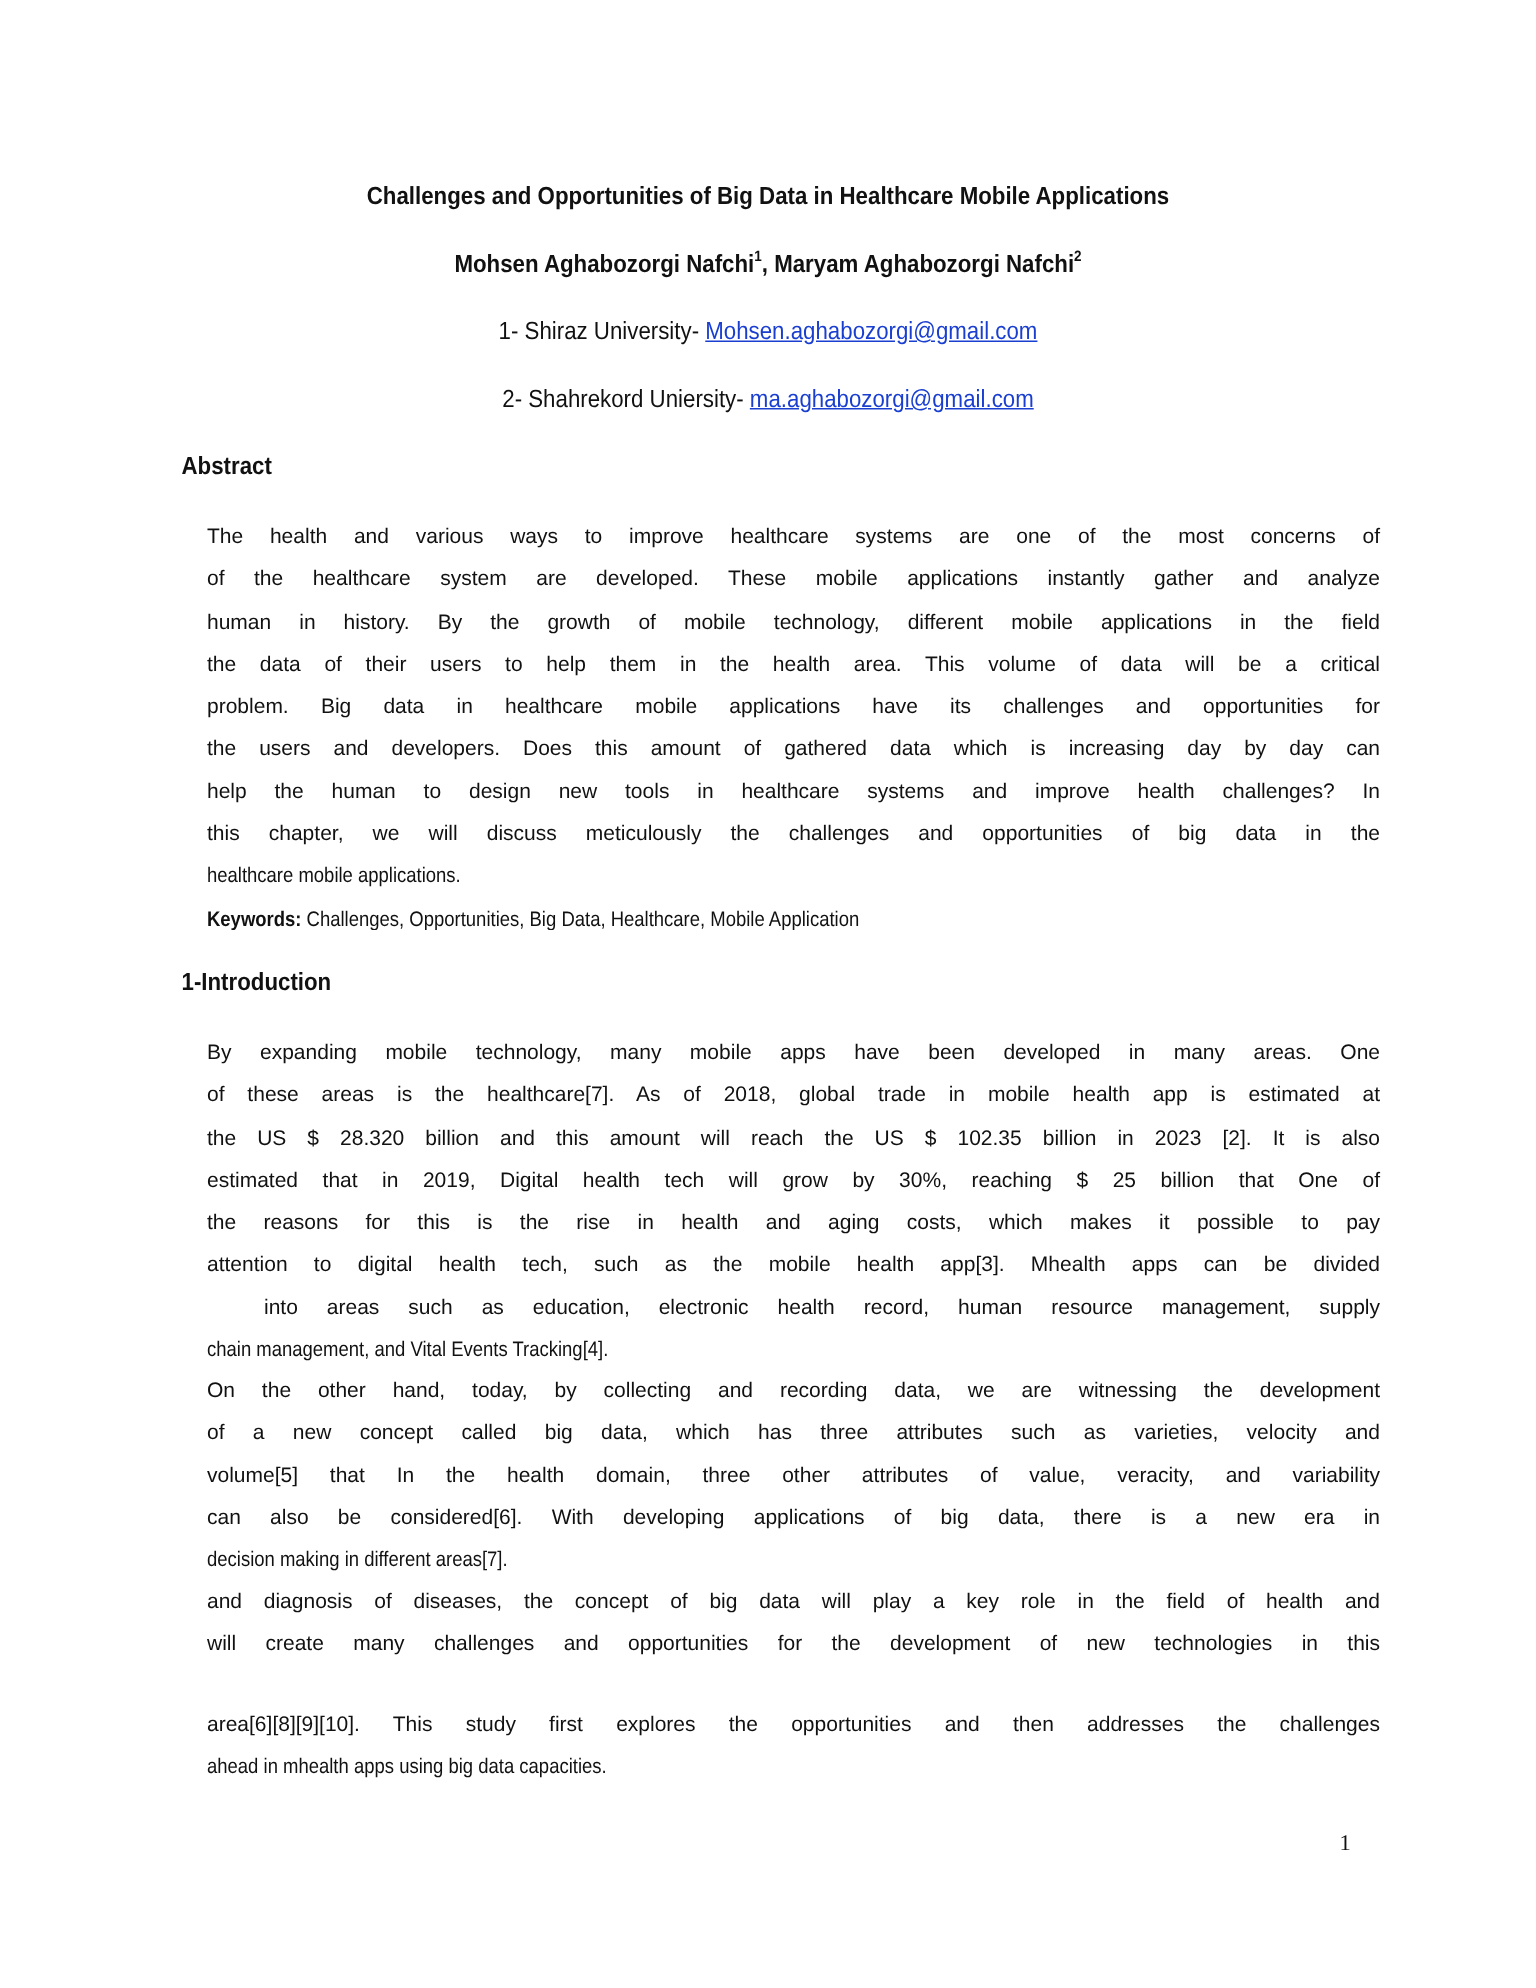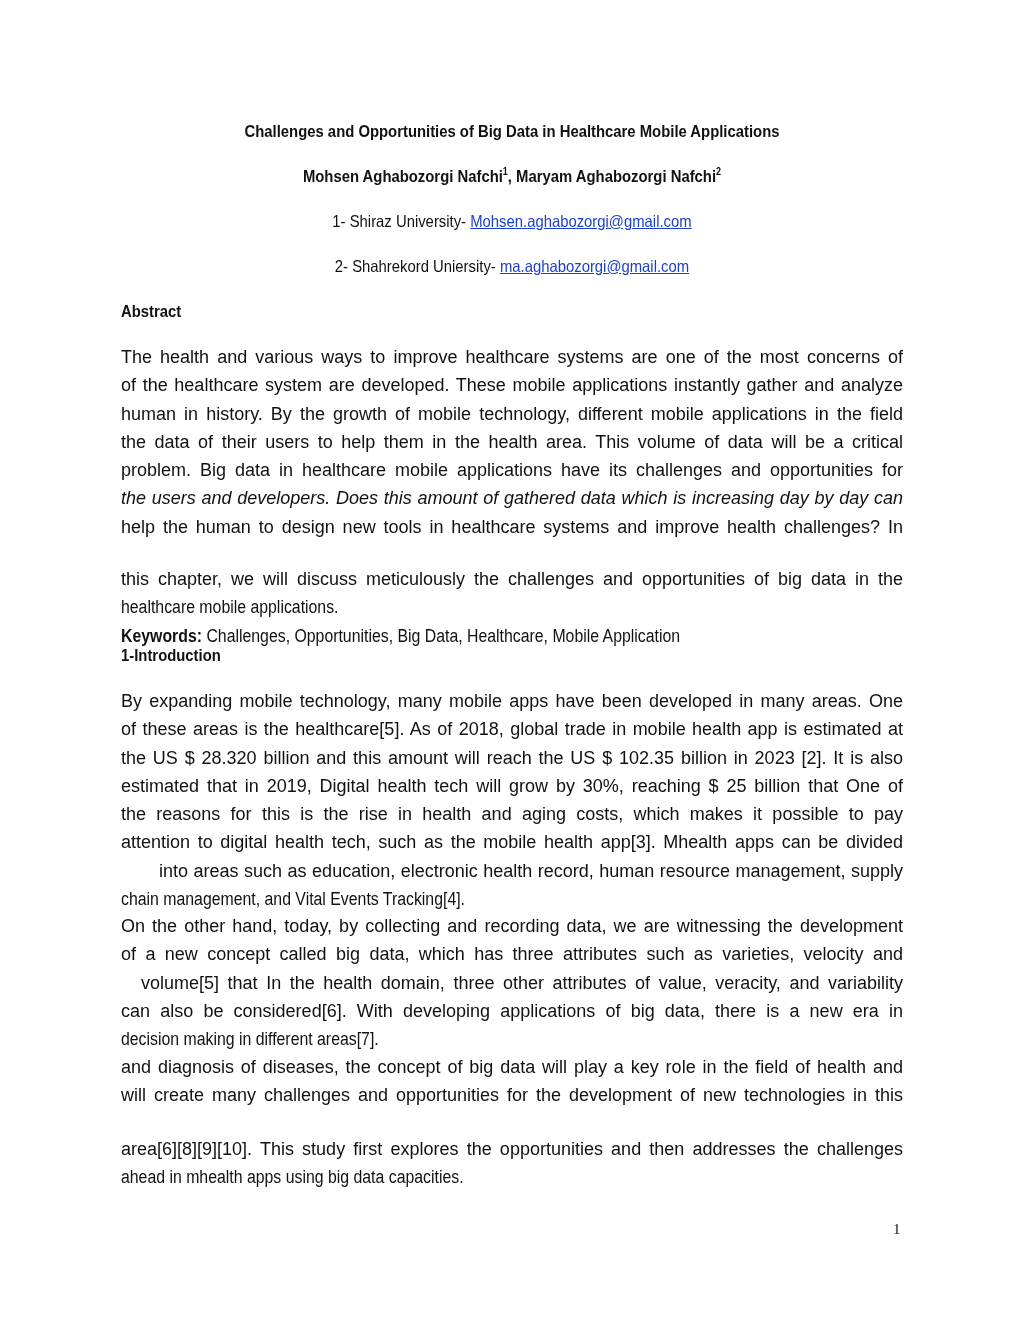--- a/index.html
+++ b/index.html
@@ -9,21 +9,21 @@
     .bold { font-weight: bold; }
     .title { top: 122px; transform: scaleX(0.9); }
     .authors { top: 167px; transform: scaleX(0.9); }
     .affil1 { top: 212px; transform: scaleX(0.9); }
     .affil2 { top: 257px; transform: scaleX(0.9); }
     sup { font-size: 10px; vertical-align: 7px; line-height: 0; }
     a.email { color: #1a3fd0; text-decoration: underline; }
     .heading { position: absolute; left: 121px; font-size: 16.5px; font-weight: bold; white-space: nowrap; transform: scaleX(0.9); transform-origin: left; }
     .abstract-heading { top: 302px; }
     .intro-heading { top: 646px; }
-    .para { position: absolute; left: 121px; width: 782px; font-size: 18px; line-height: 28.3px; }
+    .para { position: absolute; left: 138px; width: 782px; font-size: 14px; line-height: 28.3px; }
     .line { display: block; height: 28.3px; white-space: nowrap; overflow: visible; }
     .line.just { text-align: justify; text-align-last: justify; }
     .abstract { top: 343px; }
     .intro1 { top: 687px; }
     .intro2 { top: 912px; }
     .intro3 { top: 1053px; }
     .kw-label { font-weight: bold; }
     .page-number { position: absolute; left: 893px; top: 1221px; font-size: 15px; font-family: "Liberation Serif", serif; }
   </style>
 </head>
@@ -46,44 +46,44 @@
   </div>
 
   <div class="heading abstract-heading">Abstract</div>
 
   <div class="para abstract">
     <span class="line just" style="letter-spacing: 0px; font-stretch: condensed; transform: none;">The health and various ways to improve healthcare systems are one of the most concerns of</span>
     <span class="line just" style="letter-spacing: 0px; font-stretch: condensed; transform: none;">of the healthcare system are developed. These mobile applications instantly gather and analyze</span>
     <span class="line just" style="letter-spacing: 0px; font-stretch: condensed; transform: none;">human in history. By the growth of mobile technology, different mobile applications in the field</span>
     <span class="line just" style="letter-spacing: 0px; font-stretch: condensed; transform: none;">the data of their users to help them in the health area.  This volume of data will be a critical</span>
     <span class="line just" style="letter-spacing: 0px; font-stretch: condensed; transform: none;">problem. Big data in healthcare mobile applications have its challenges and opportunities for</span>
-    <span class="line just" style="letter-spacing: 0px; font-stretch: condensed; transform: none; font-style: italic;">the users and developers. Does this amount of gathered data which is increasing day by day can</span>
+    <span class="line just" style="letter-spacing: 0px; font-stretch: condensed; transform: none;">the users and developers. Does this amount of gathered data which is increasing day by day can</span>
     <span class="line just" style="letter-spacing: 0px; font-stretch: condensed; transform: none;">help the human to design new tools in healthcare systems and improve health challenges?   In</span>
-    <span class="line just" style="letter-spacing: 0px; font-stretch: condensed; transform: none; margin-top: 24px;">this chapter, we will discuss meticulously the challenges and opportunities of big data in the</span>
+    <span class="line just" style="letter-spacing: 0px; font-stretch: condensed; transform: none;">this chapter, we will discuss meticulously the challenges and opportunities of big data in the</span>
     <span class="line" style="display: block; transform-origin: left center; transform: scaleX(0.88);">healthcare mobile applications.</span>
     <span class="line" style="display: block; transform-origin: left center; transform: scaleX(0.88);"><span class="kw-label">Keywords:</span><span> Challenges, Opportunities, Big Data, Healthcare, Mobile Application</span></span>
   </div>
 
   <div class="heading intro-heading">1-Introduction</div>
 
   <div class="para intro1">
     <span class="line just" style="letter-spacing: 0px; font-stretch: condensed; transform: none;">By expanding mobile technology, many mobile apps have been developed in many areas. One</span>
-    <span class="line just" style="letter-spacing: 0px; font-stretch: condensed; transform: none;">of these areas is the healthcare[5]. As of 2018, global trade in mobile health app is estimated at</span>
+    <span class="line just" style="letter-spacing: 0px; font-stretch: condensed; transform: none;">of these areas is the healthcare[7]. As of 2018, global trade in mobile health app is estimated at</span>
     <span class="line just" style="letter-spacing: 0px; font-stretch: condensed; transform: none;">the US $ 28.320 billion and this amount will reach the US $ 102.35 billion in 2023 [2]. It is also</span>
     <span class="line just" style="letter-spacing: 0px; font-stretch: condensed; transform: none;">estimated that in 2019, Digital health tech will grow by 30%, reaching $ 25 billion that One of</span>
     <span class="line just" style="letter-spacing: 0px; font-stretch: condensed; transform: none;">the reasons for this is the rise in health and aging costs, which makes it possible to pay</span>
     <span class="line just" style="letter-spacing: 0px; font-stretch: condensed; transform: none;">attention to digital health tech, such as the mobile health app[3]. Mhealth apps can be divided</span>
     <span class="line just" style="letter-spacing: 0px; font-stretch: condensed; transform: none; margin-left: 38px;">into areas such as education, electronic health record, human resource management, supply</span>
     <span class="line" style="display: block; transform-origin: left center; transform: scaleX(0.88);">chain management, and Vital Events Tracking[4].</span>
   </div>
 
   <div class="para intro2">
     <span class="line just" style="letter-spacing: 0px; font-stretch: condensed; transform: none;">On the other hand, today, by collecting and recording data, we are witnessing the development</span>
     <span class="line just" style="letter-spacing: 0px; font-stretch: condensed; transform: none;">of a new concept called big data, which has three attributes  such as varieties, velocity and</span>
-    <span class="line just" style="letter-spacing: 0px; font-stretch: condensed; transform: none; margin-left: 20px;">volume[5] that In the health domain, three other attributes of value, veracity, and variability</span>
+    <span class="line just" style="letter-spacing: 0px; font-stretch: condensed; transform: none;">volume[5] that In the health domain, three other attributes of value, veracity, and variability</span>
     <span class="line just" style="letter-spacing: 0px; font-stretch: condensed; transform: none;">can also be considered[6]. With developing applications of big data, there is a new era in</span>
     <span class="line" style="display: block; transform-origin: left center; transform: scaleX(0.88);">decision making in different areas[7].</span>
   </div>
 
   <div class="para intro3">
     <span class="line just" style="letter-spacing: 0px; font-stretch: condensed; transform: none;">and diagnosis of diseases, the concept of big data will play a key role in the field of health and</span>
     <span class="line just" style="letter-spacing: 0px; font-stretch: condensed; transform: none;">will create many challenges and opportunities for the development of new technologies in this</span>
     <span class="line just" style="letter-spacing: 0px; font-stretch: condensed; transform: none; margin-top: 25px;">area[6][8][9][10]. This study first explores the opportunities and then addresses the challenges</span>
     <span class="line" style="display: block; transform-origin: left center; transform: scaleX(0.88);">ahead in mhealth apps using big data capacities.</span>
   </div>

